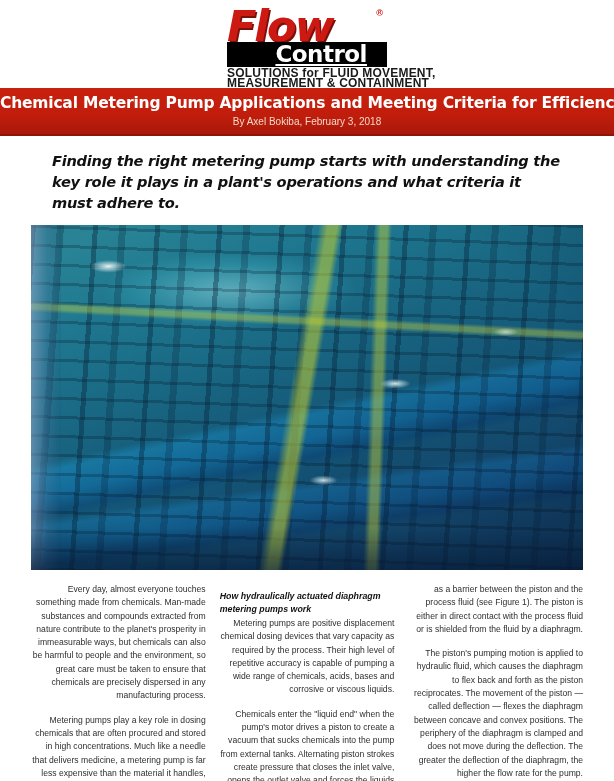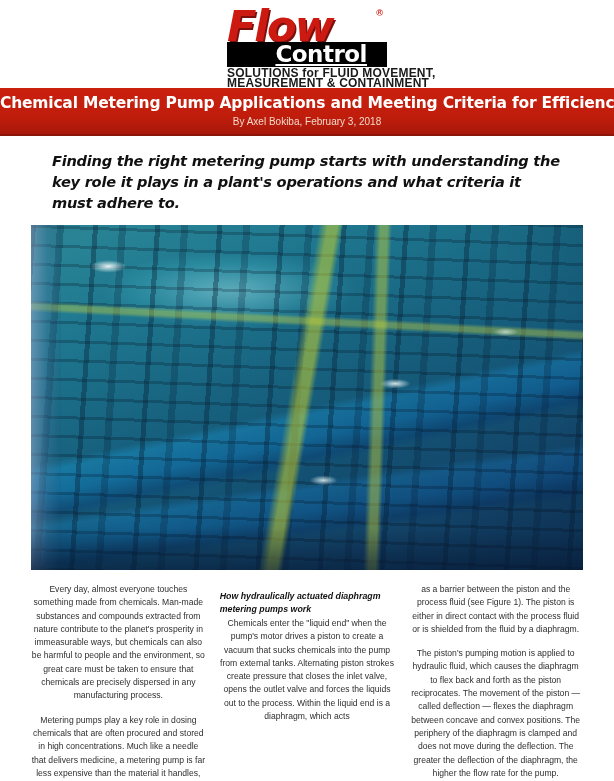--- a/index.html
+++ b/index.html
@@ -186,21 +186,21 @@
   .col {
     flex: 1 1 0;
     min-width: 0;
   }
   .col p {
     margin: 0 0 11px 0;
     font-family: "Liberation Sans", sans-serif;
     font-size: 8.6px;
     line-height: 13.3px;
     color: #2e2e2e;
-    text-align: center;
+    text-align: right;
   }
   .col h3 {
     margin: 7px 0 1px 0;
     font-family: "Liberation Sans", sans-serif;
     font-weight: bold;
     font-style: italic;
     font-size: 8.8px;
     line-height: 13px;
     color: #111111;
   }
@@ -236,19 +236,20 @@
   <div class="photo-vignette"></div>
 </figure>
 
 <section class="columns">
   <div class="col">
     <p>Every day, almost everyone touches something made from chemicals. Man-made substances and compounds extracted from nature contribute to the planet's prosperity in immeasurable ways, but chemicals can also be harmful to people and the environment, so great care must be taken to ensure that chemicals are precisely dispersed in any manufacturing process.</p>
     <p>Metering pumps play a key role in dosing chemicals that are often procured and stored in high concentrations. Much like a needle that delivers medicine, a metering pump is far less expensive than the material it handles, but it must accurately deliver precise volumes every time — or problems can result.</p>
   </div>
   <div class="col">
     <h3>How hydraulically actuated diaphragm metering pumps work</h3>
+    <p>Metering pumps are positive displacement chemical dosing devices that vary capacity as required by the process. Their high level of repetitive accuracy is capable of pumping a wide range of chemicals, acids, bases and corrosive or viscous liquids.</p>
     <p>Chemicals enter the "liquid end" when the pump's motor drives a piston to create a vacuum that sucks chemicals into the pump from external tanks. Alternating piston strokes create pressure that closes the inlet valve, opens the outlet valve and forces the liquids out to the process. Within the liquid end is a diaphragm, which acts</p>
   </div>
   <div class="col">
     <p>as a barrier between the piston and the process fluid (see Figure 1). The piston is either in direct contact with the process fluid or is shielded from the fluid by a diaphragm.</p>
     <p>The piston's pumping motion is applied to hydraulic fluid, which causes the diaphragm to flex back and forth as the piston reciprocates. The movement of the piston — called deflection — flexes the diaphragm between concave and convex positions. The periphery of the diaphragm is clamped and does not move during the deflection. The greater the deflection of the diaphragm, the higher the flow rate for the pump.</p>
   </div>
 </section>
 
 </body></html>

